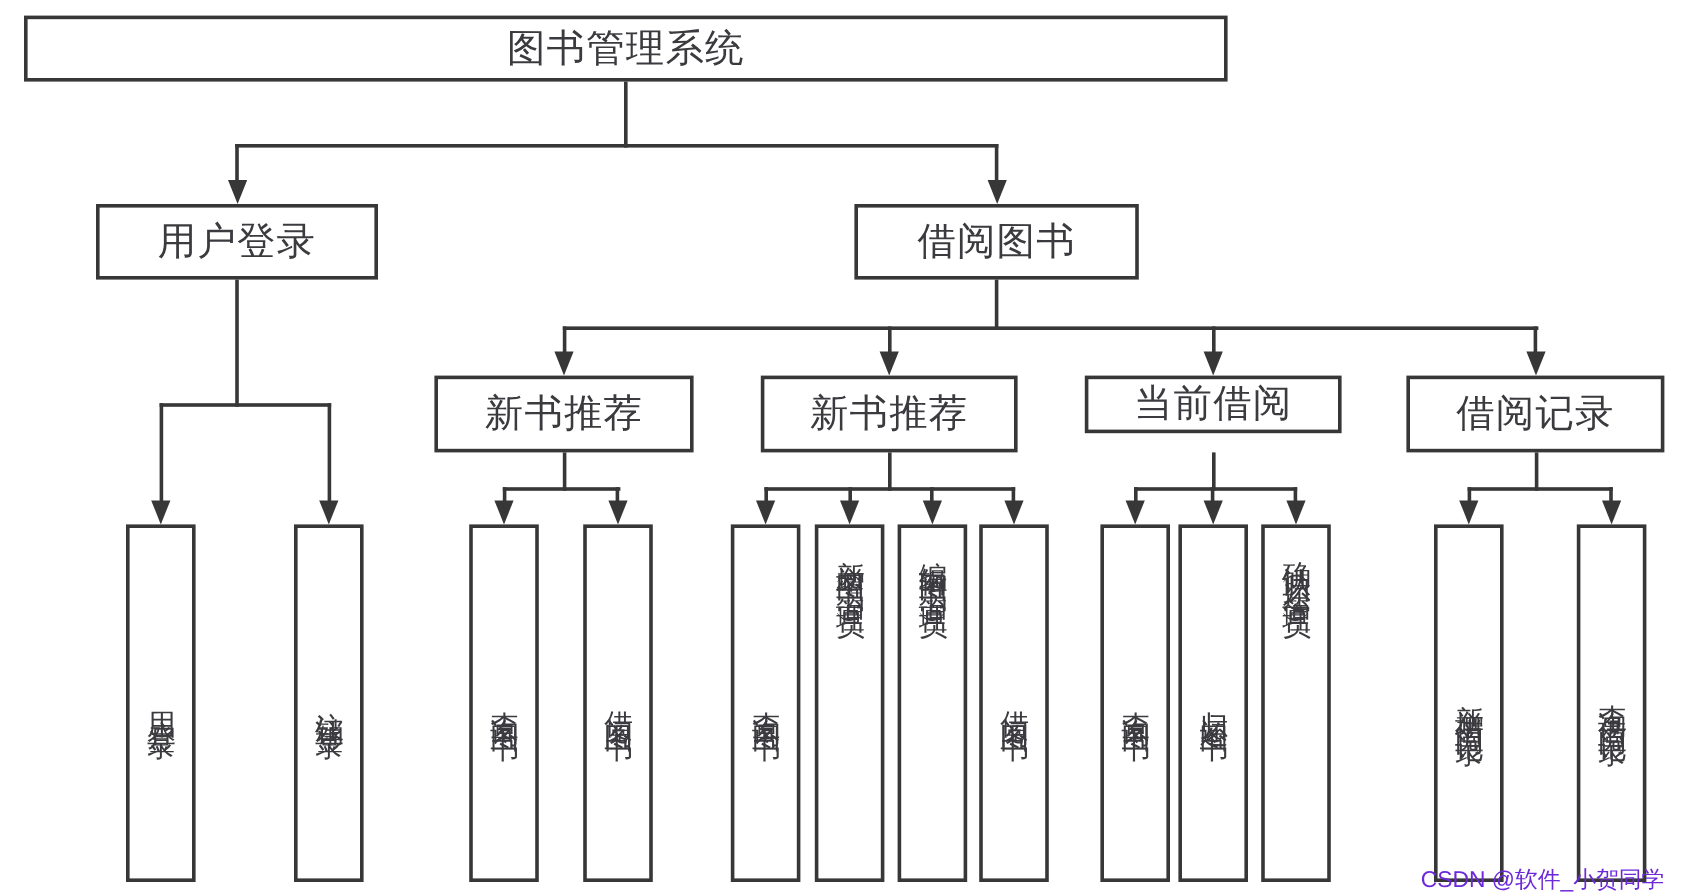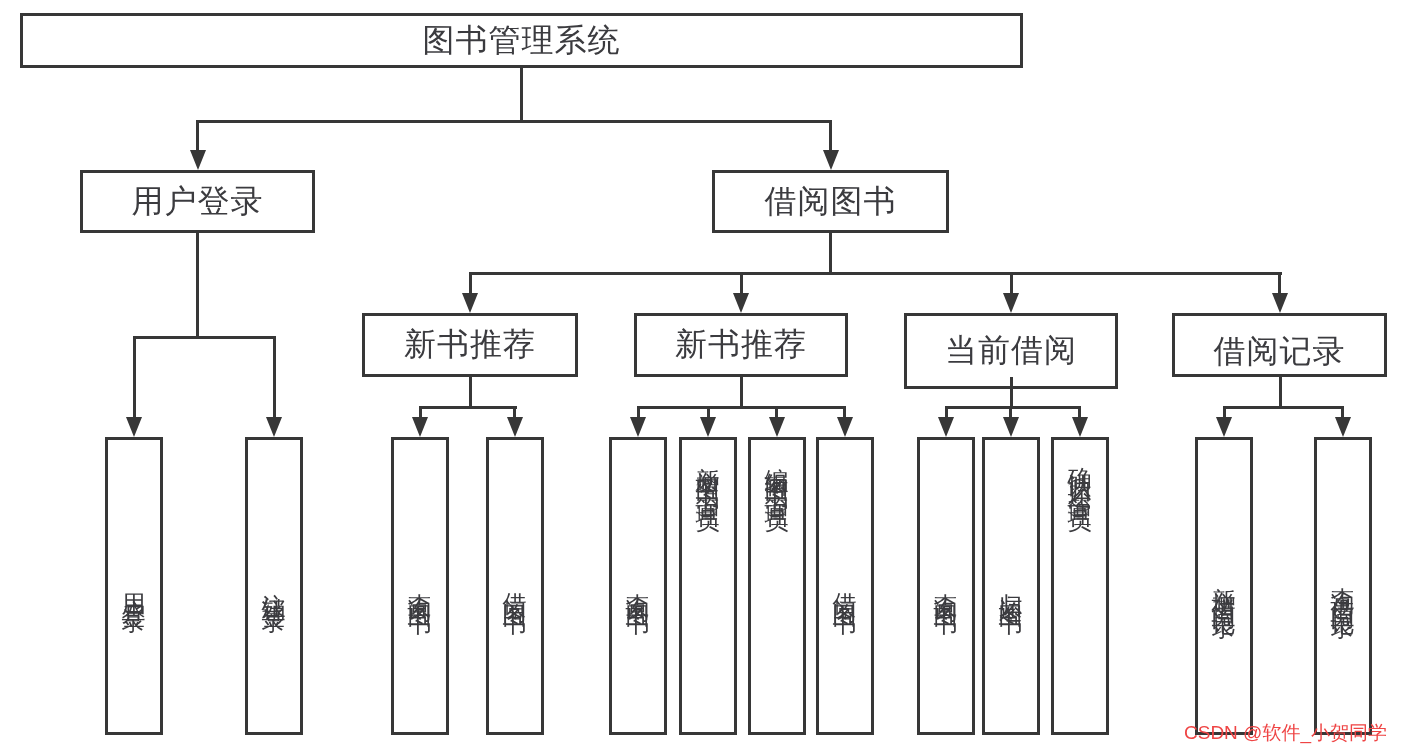--- a/index.html
+++ b/index.html
@@ -57,21 +57,21 @@
     height: 0;
     border-left: 8px solid transparent;
     border-right: 8px solid transparent;
     border-top: 20px solid #373737;
   }
   .watermark {
     position: absolute;
     left: 1184px;
     top: 720px;
     font-size: 19px;
-    color: #ef4444;
+    color: #6d28d9;
     white-space: nowrap;
   }
 </style>
 </head>
 <body>
 
 <div id="canvas">
 
   <div class="node" style="left:20px; top:13px; width:1003px; height:55px;">
     <span class="hlabel">图书管理系统</span>
@@ -108,24 +108,24 @@
   <div class="arrow" style="left:1003px; top:293px;"></div>
   <div class="cline" style="left:1278px; top:272px; width:3px; height:23px;"></div>
   <div class="arrow" style="left:1272px; top:293px;"></div>
 
   <div class="node" style="left:362px; top:313px; width:216px; height:64px;">
     <span class="hlabel">新书推荐</span>
   </div>
   <div class="node" style="left:634px; top:313px; width:214px; height:64px;">
     <span class="hlabel">新书推荐</span>
   </div>
-  <div class="node" style="left:904px; top:313px; width:214px; height:76px;">
+  <div class="node" style="left:904px; top:313px; width:214px; height:48px;">
     <span class="hlabel">当前借阅</span>
   </div>
-  <div class="node" style="left:1172px; top:313px; width:215px; height:64px;align-items:flex-end;">
+  <div class="node" style="left:1172px; top:313px; width:215px; height:64px;">
     <span class="hlabel">借阅记录</span>
   </div>
 
   <div class="cline" style="left:469px; top:377px; width:3px; height:32px;"></div>
   <div class="cline" style="left:740px; top:377px; width:3px; height:32px;"></div>
   <div class="cline" style="left:1010px; top:377px; width:3px; height:32px;"></div>
   <div class="cline" style="left:1279px; top:377px; width:3px; height:32px;"></div>
 
   <div class="cline" style="left:419px; top:406px; width:98px; height:3px;"></div>
   <div class="cline" style="left:637px; top:406px; width:209px; height:3px;"></div>

